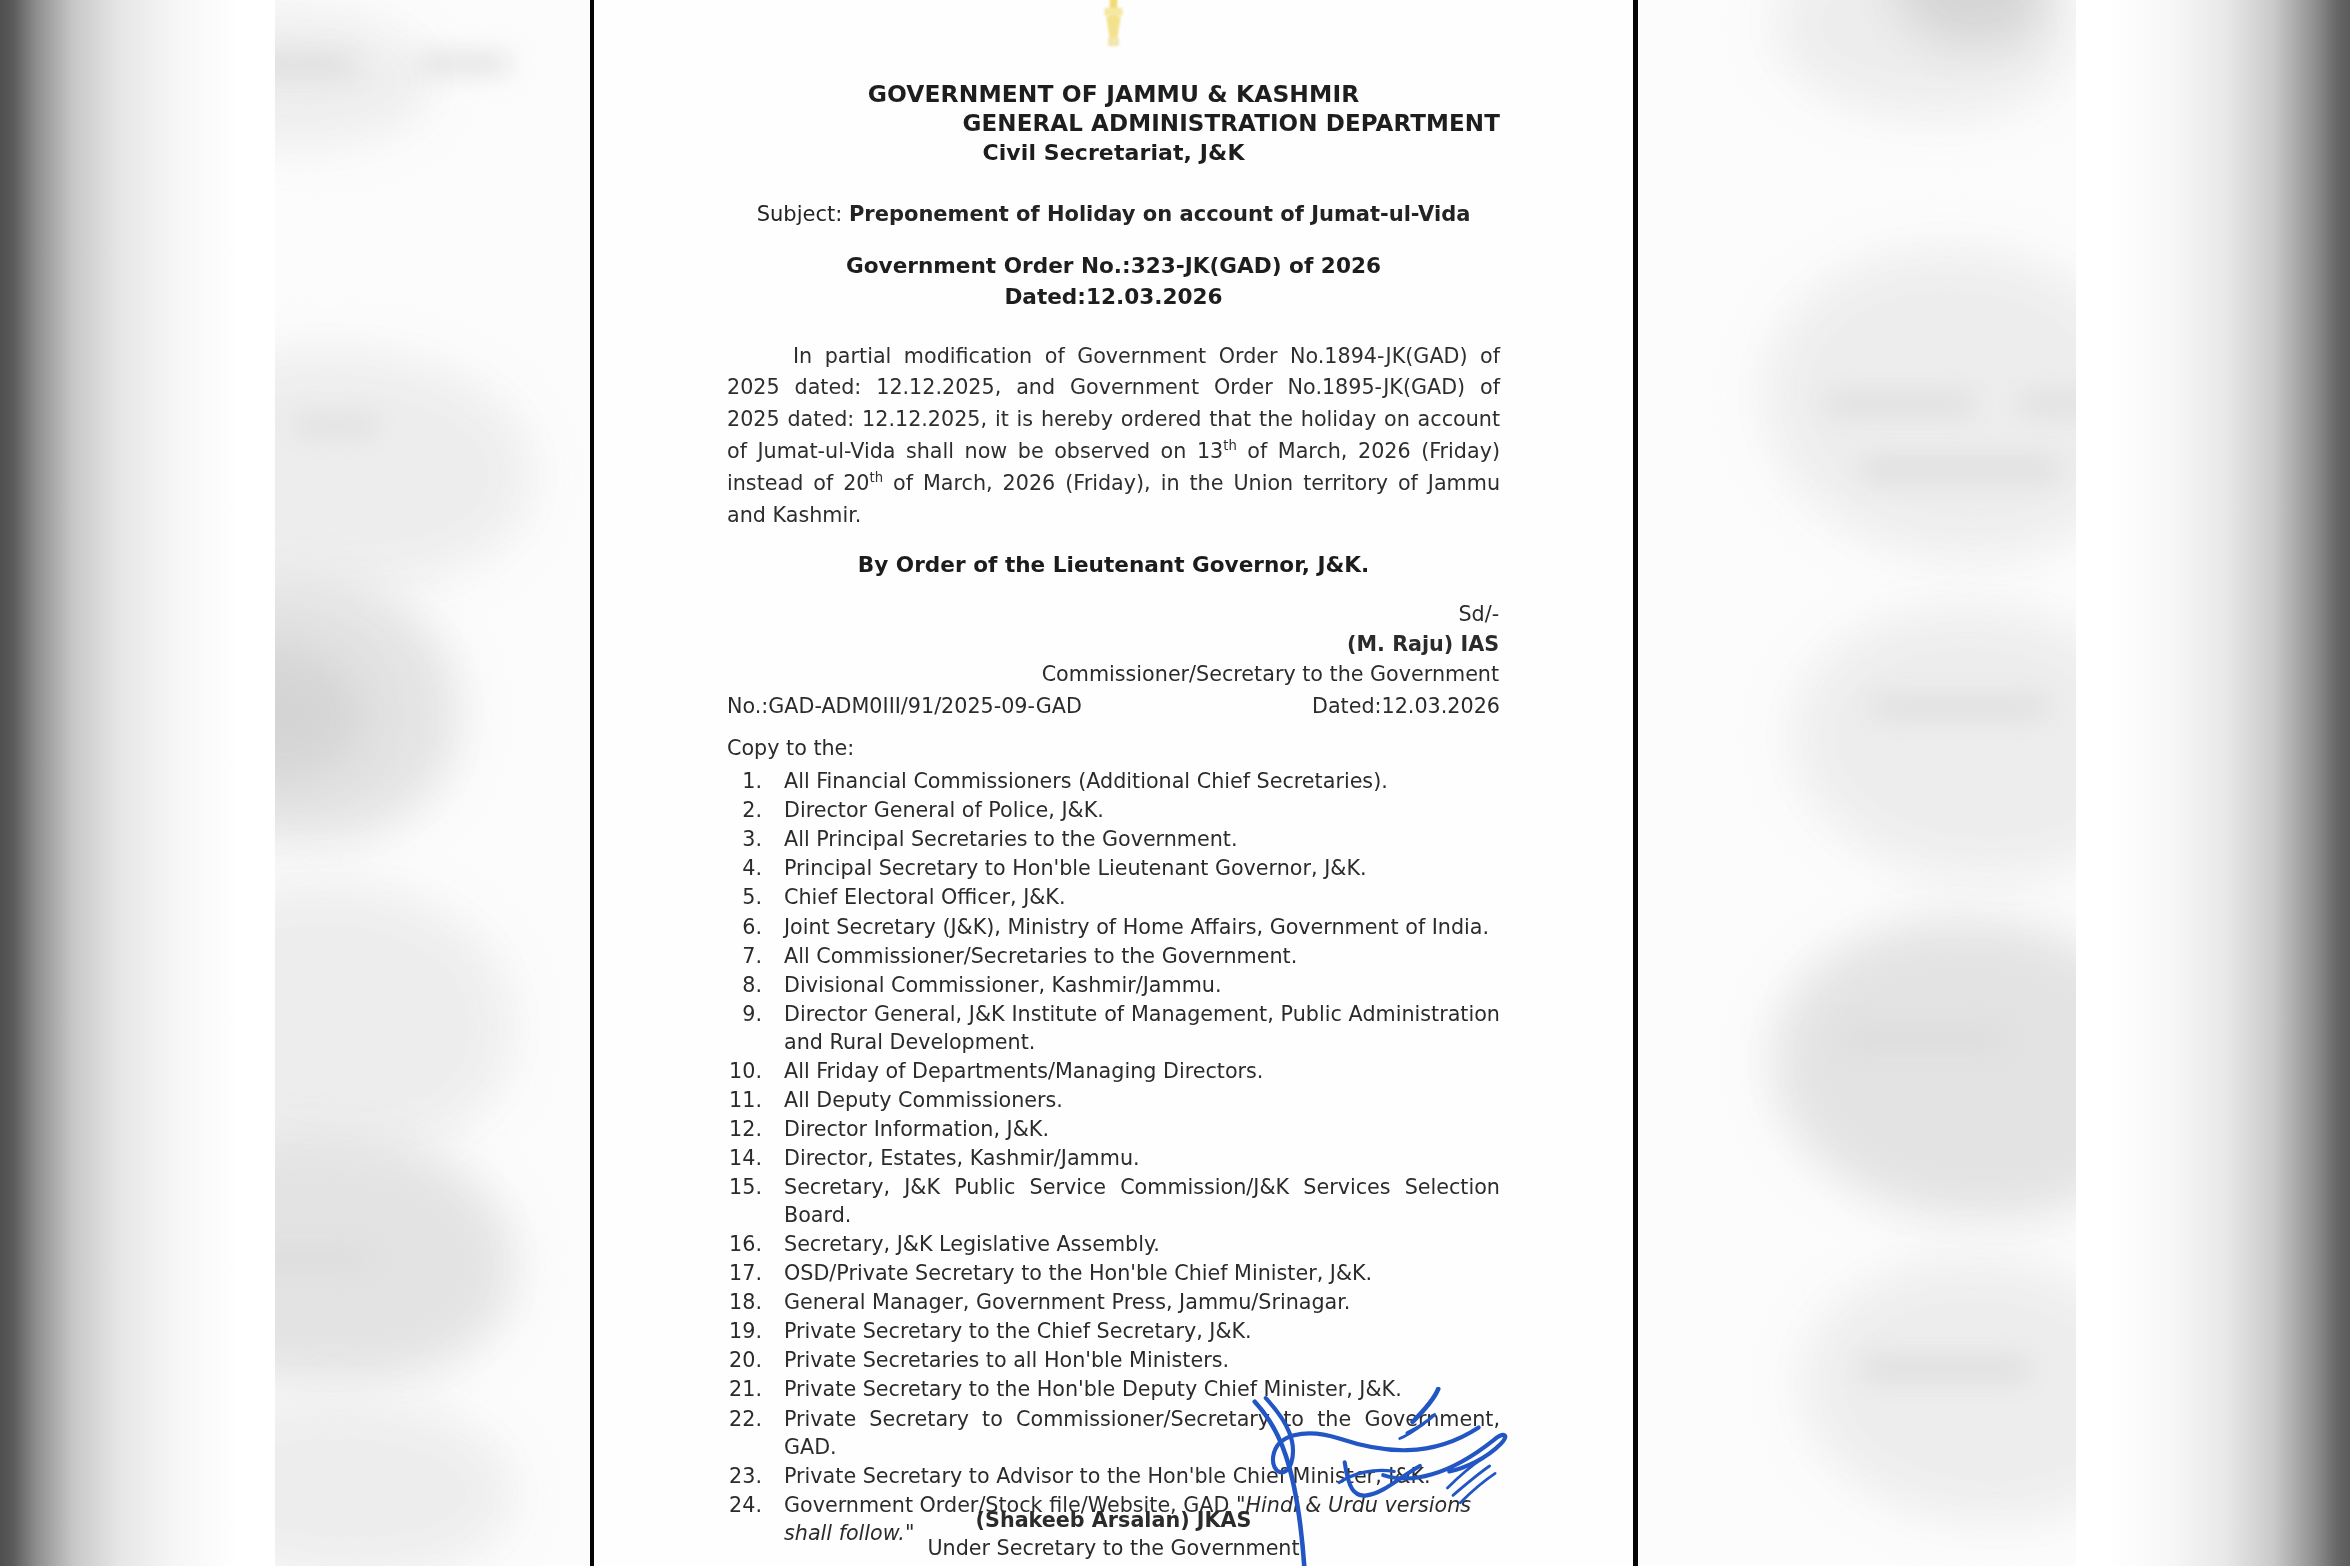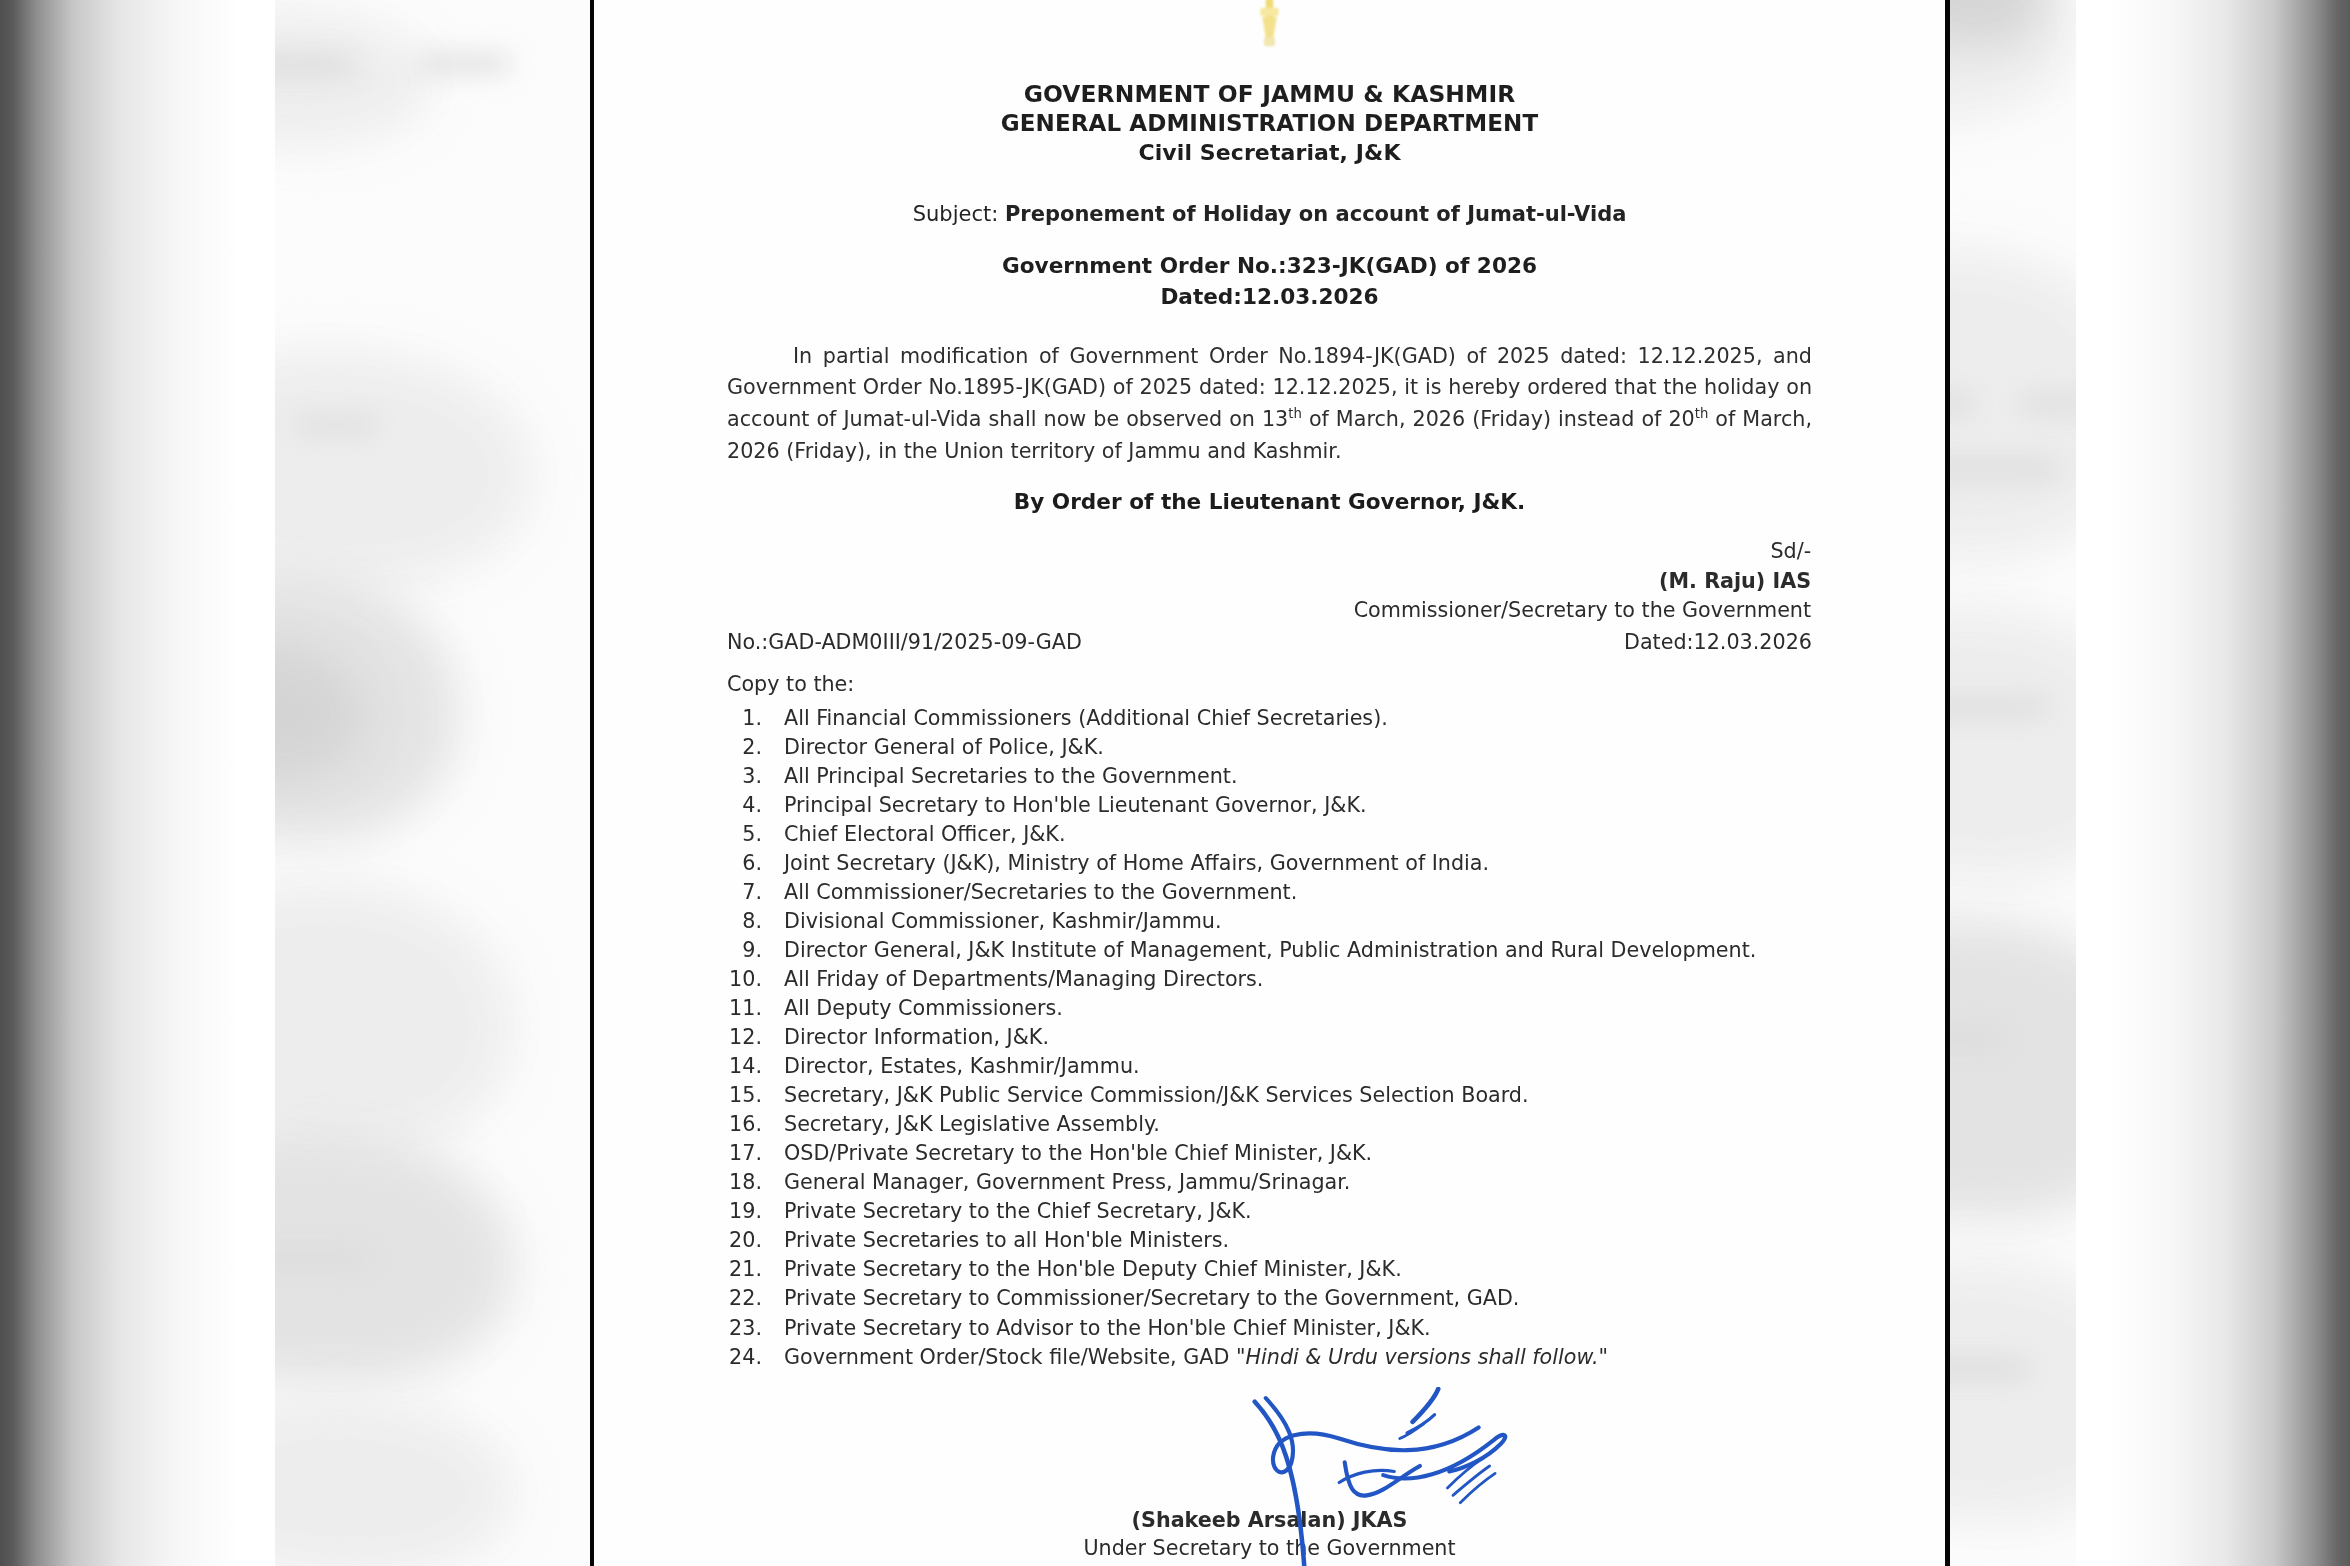--- a/index.html
+++ b/index.html
@@ -54,21 +54,21 @@
     background: linear-gradient(to left,
        #5a5a5a 0px, #666666 13px, #949494 39px, #c9c9c9 77px,
        #e8e8e8 125px, #f7f7f7 180px, #ffffff 243px);
   }
 
   
   #page {
     position: absolute;
     left: 590px;
     top: 0;
-    width: 1360px;
+    width: 1048px;
     height: 1567px;
     background: #fefefe;
     border-left: 4.6px solid #050505;
     border-right: 5.5px solid #050505;
     box-sizing: border-box;
     overflow: hidden;
   }
   .page-inner {
     position: relative;
     width: 100%;
@@ -96,21 +96,21 @@
 
   
   .hdr {
     text-align: center;
     font-weight: bold;
     font-size: 23.4px;
     letter-spacing: 0.1px;
     color: #1e1e1e;
     line-height: 1.30;
   }
-  .hdr.l2 { font-size: 23px; }
+  .hdr.l2 { font-size: 23px; text-align: right; }
   .hdr.l3 { font-size: 22px; }
   .heading-block { padding-top: 79px; }
 
   .subject-line {
     margin-top: 33px;
     text-align: center;
     font-size: 21px;
     color: #232323;
     line-height: 1.3;
   }

